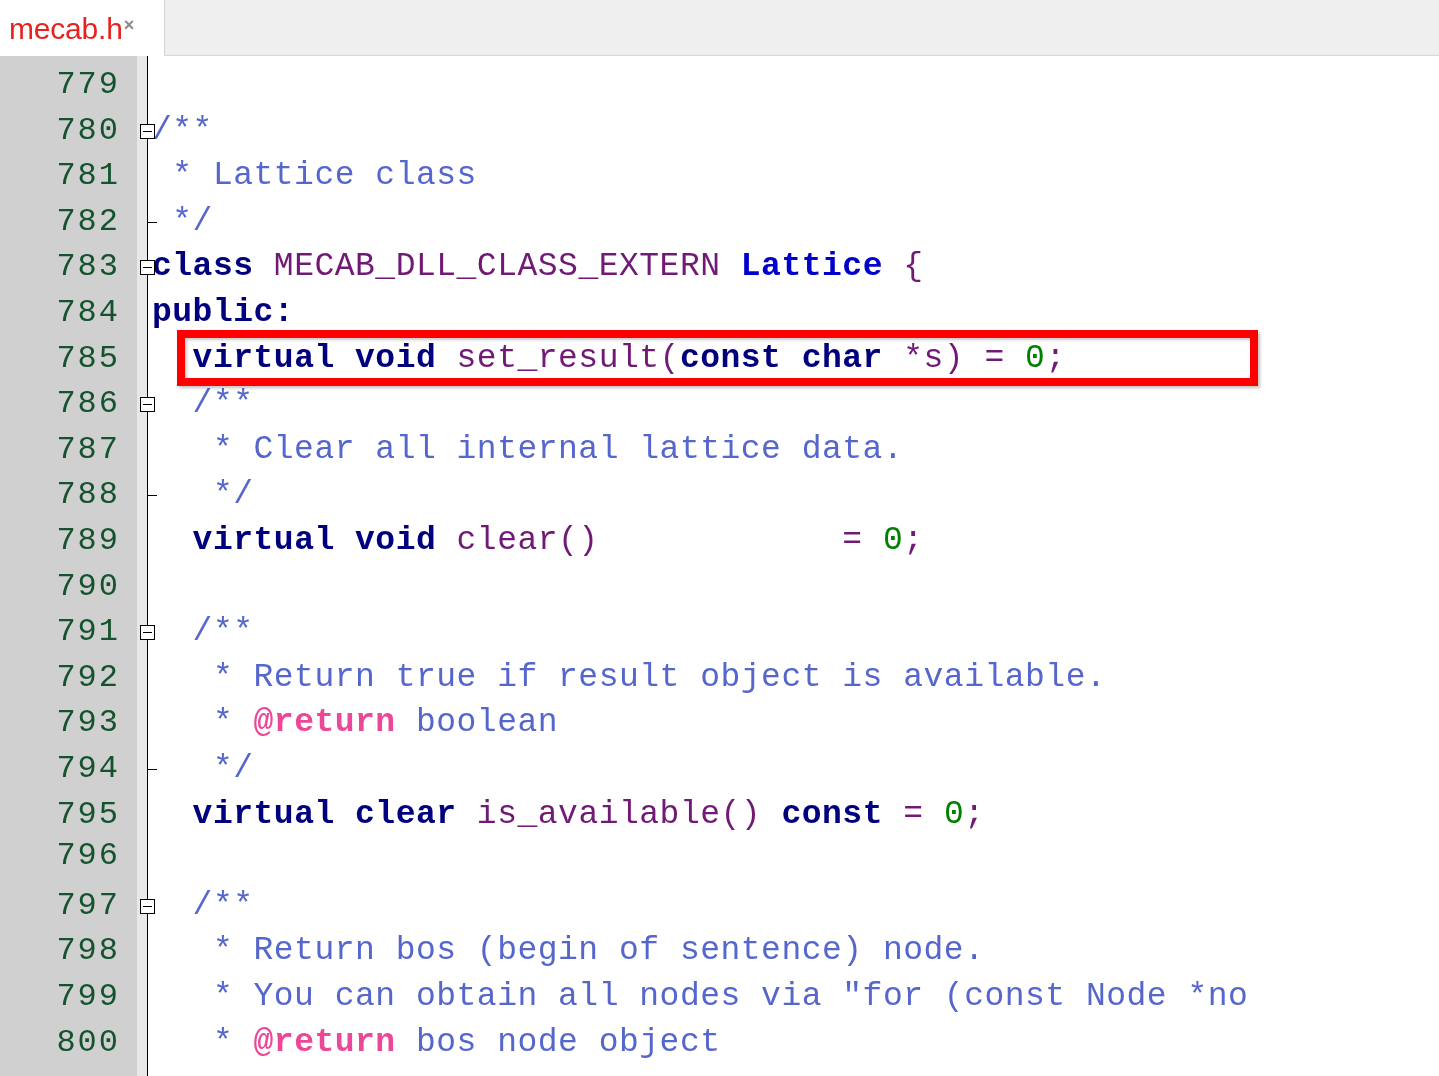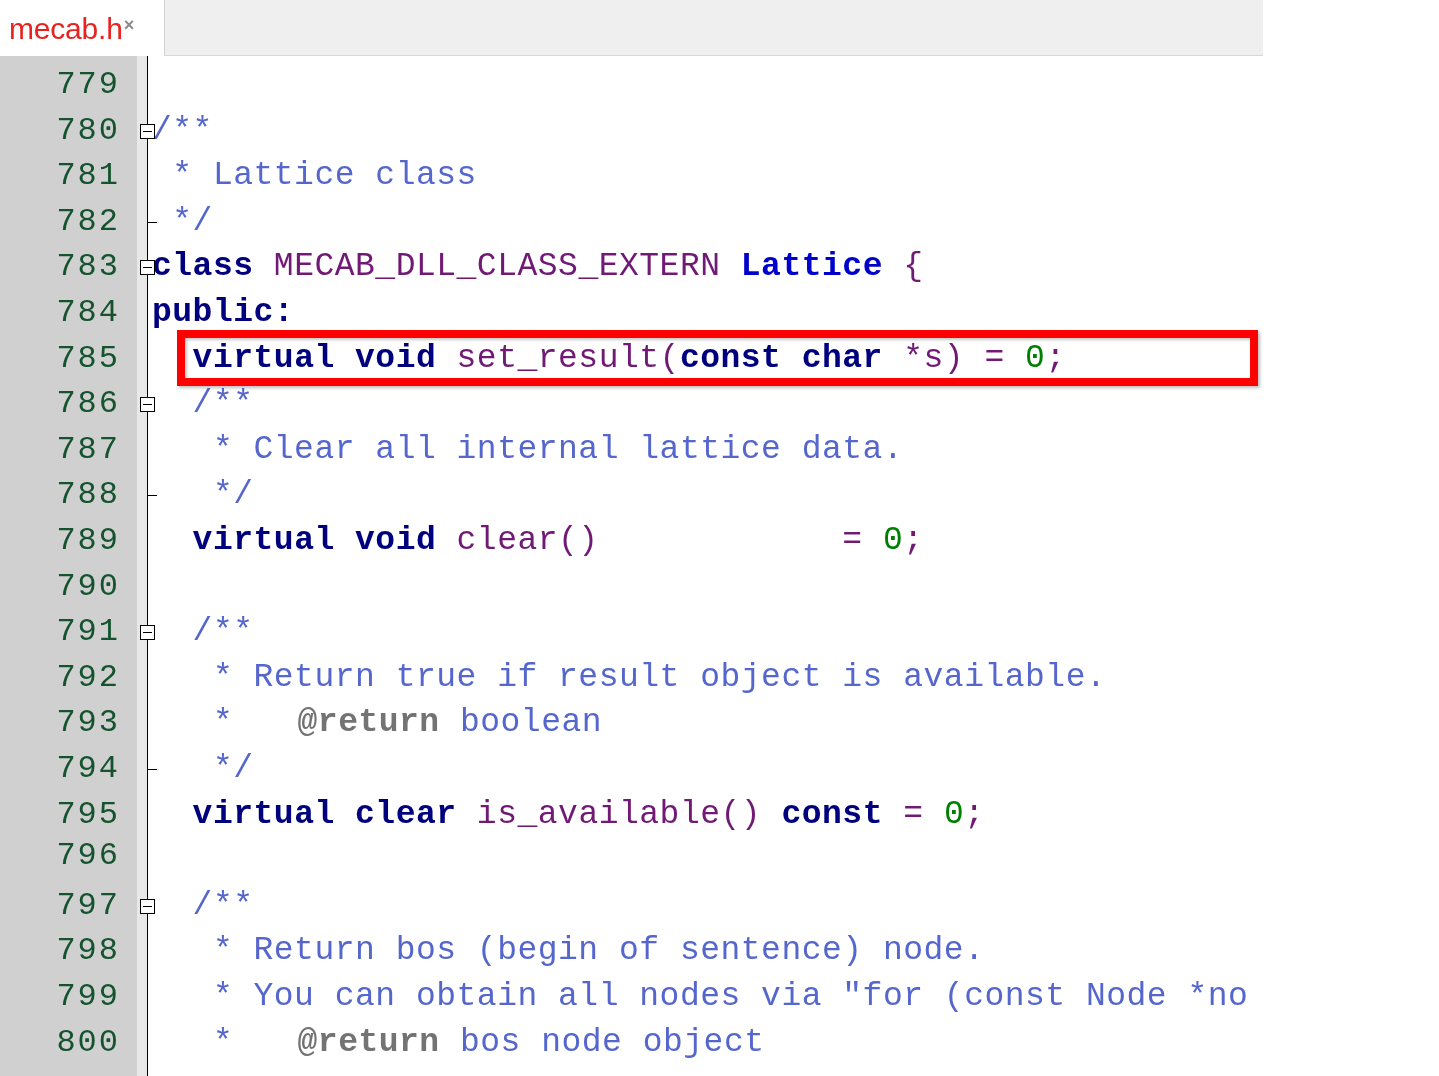--- a/index.html
+++ b/index.html
@@ -11,21 +11,21 @@
     width: 1439px;
     height: 1076px;
     overflow: hidden;
     font-family: "Liberation Sans", sans-serif;
   }
 
   
   #tabbar {
     position: absolute;
     left: 0; top: 0;
-    width: 1263px;
+    width: 1439px;
     height: 56px;
     background: #efefef;
     border-bottom: 1px solid #d8d8d8;
     box-sizing: border-box;
   }
   #tab {
     position: absolute;
     left: 0; top: 0;
     width: 165px;
     height: 57px;
@@ -106,21 +106,21 @@
     white-space: pre;
     font-family: "Liberation Mono", monospace;
     font-size: 33px;
     line-height: 46px;
     color: #000000;
     letter-spacing: 0.5px;
   }
 
   
   .cm   { color: #5566cc; }            
-  .cmt  { color: #737373; font-weight: bold; margin-left: 44px; }  
+  .cmt  { color: #ec4899; font-weight: bold; }  
   .kw   { color: #00007f; font-weight: bold; }  
   .ty   { color: #0000cc; font-weight: bold; }  
   .num  { color: #008000; }            
   .pl   { color: #701a75; }            
 
   
   .foldbox {
     position: absolute;
     width: 15px;
     height: 15px;

